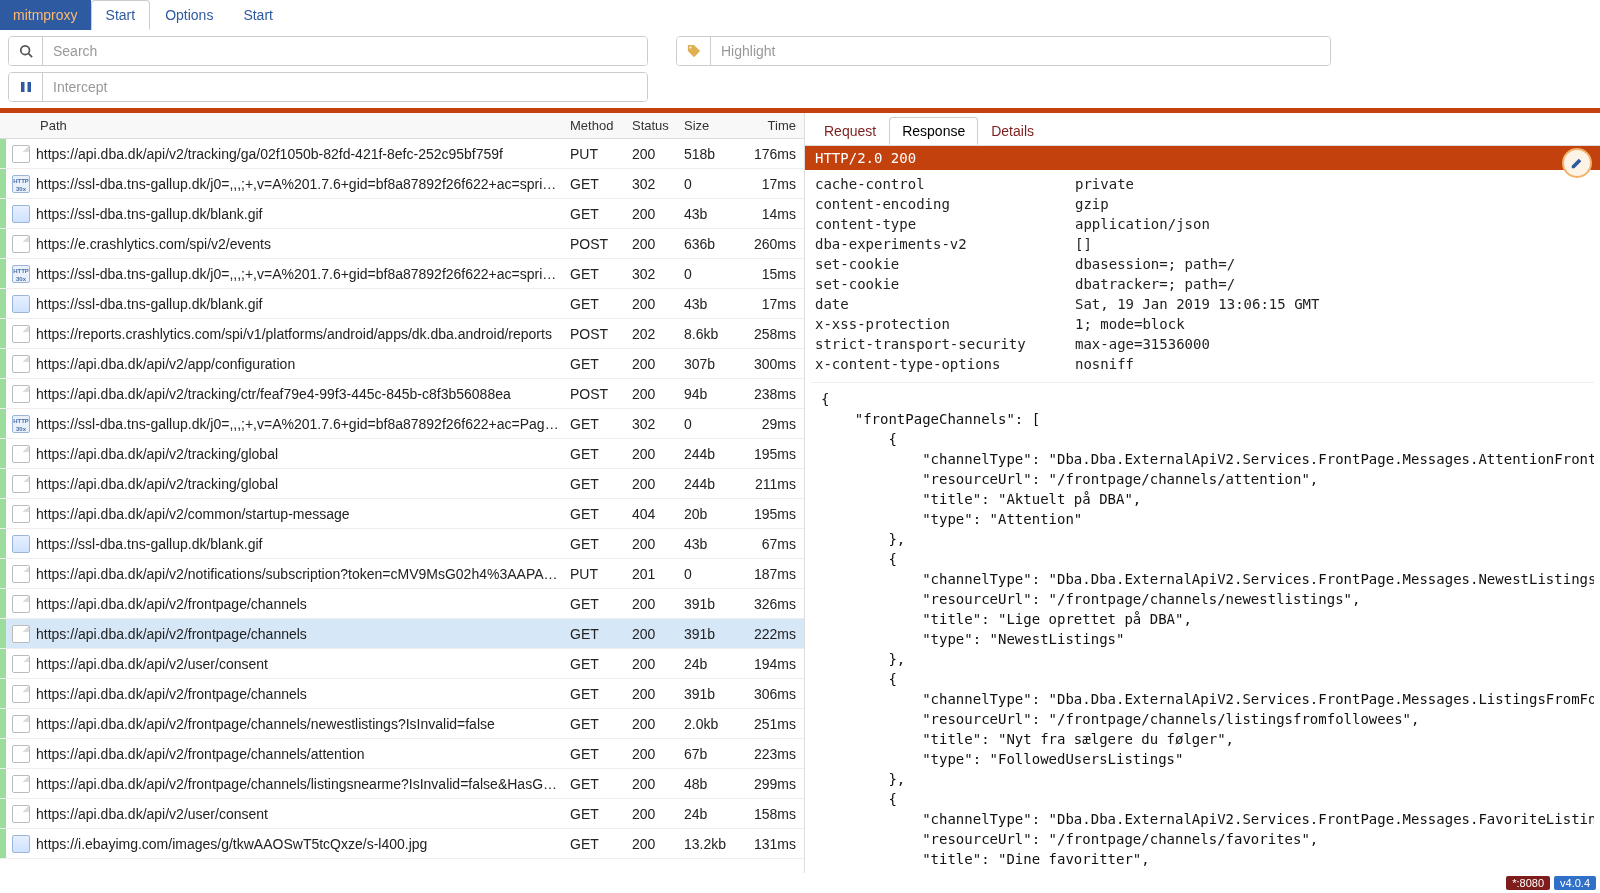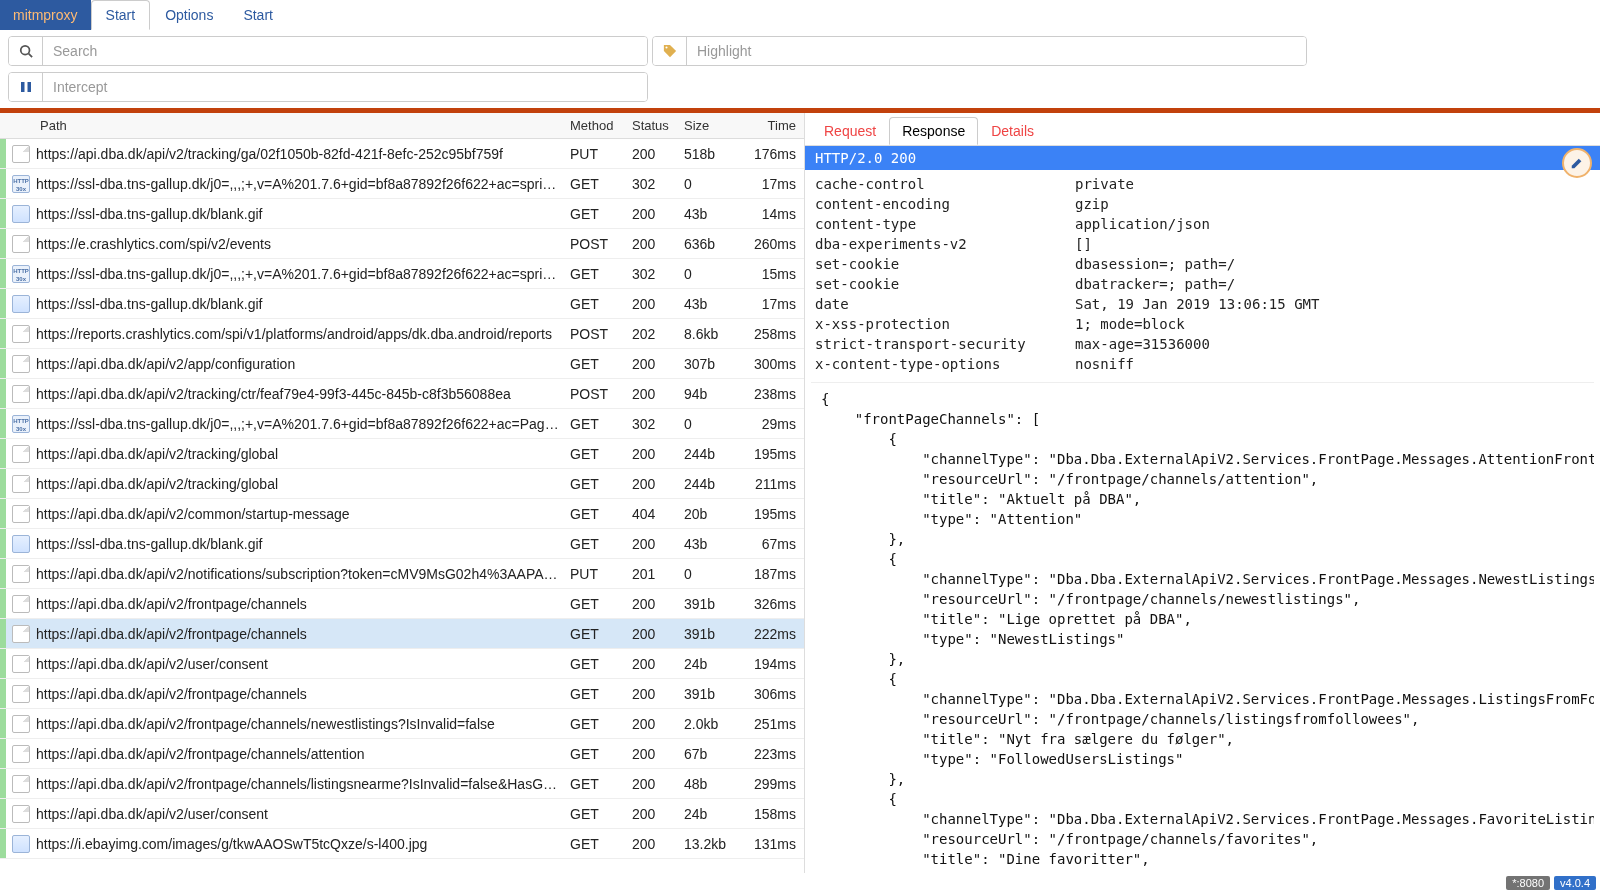--- a/index.html
+++ b/index.html
@@ -7,21 +7,21 @@
   .app { display: flex; flex-direction: column; height: 100%; }
 
   
   .topnav { display: flex; align-items: stretch; height: 30px; border-bottom: 0px solid #ddd; }
   .topnav .brand { background: #2d5aa0; color: #fdba74; padding: 4px 12px; font-size: 14px; display: flex; align-items: center; border: 1px solid #2d5aa0; }
   .topnav .tab { padding: 4px 14px; font-size: 14px; color: #2d5aa0; border: 1px solid transparent; display: flex; align-items: center; cursor: pointer; }
   .topnav .tab.active { border: 1px solid #ccc; border-bottom-color: #fff; border-radius: 4px 4px 0 0; background: #fff; color: #2d5aa0; }
 
   
   .filters { padding: 6px 8px 2px 8px; display: flex; flex-direction: column; gap: 6px; }
-  .filter-row { display: flex; gap: 4px; }
+  .filter-row { display: flex; gap: 28px; }
   .input-group { display: flex; border: 1px solid #ccc; border-radius: 4px; overflow: hidden; }
   .input-group .icon-box { width: 34px; display: flex; align-items: center; justify-content: center; border-right: 1px solid #ccc; color: #555; background: #fff; }
   .input-group input { border: none; outline: none; padding: 6px 10px; font-size: 14px; color: #333; background: #fff; }
   .search-group { width: 640px; }
   .search-group input { flex: 1; }
   .highlight-group { width: 655px; }
   .highlight-group input { flex: 1; }
   .intercept-group { width: 640px; }
   .intercept-group input { flex: 1; }
 
@@ -54,39 +54,39 @@
   .ico { width: 18px; height: 18px; border: 1px solid #bbb; border-radius: 2px; background: #fff; position: relative; }
   .ico::after { content: ""; position: absolute; top: 0; right: 0; width: 6px; height: 6px; background: linear-gradient(135deg, #fff 50%, #ddd 50%); }
   .ico.img { background: linear-gradient(#e6f0ff,#cfe2ff); border-color:#9bb4d8; }
   .ico.img::after{display:none;}
   .ico.redir { border: 1px solid #9bb4d8; background:#eaf1fb;}
   .ico.redir::after{display:none;}
   .ico.redir span{ font-size: 6px; color:#4a6fa6; font-weight:bold; line-height:8px; display:block; text-align:center; padding-top:1px;}
 
   
   .detail-tabs { display: flex; gap: 0; padding: 4px 6px 0 6px; border-bottom: 1px solid #ddd; }
-  .detail-tabs .dtab { padding: 5px 12px; color: #ef4444; border: 1px solid transparent; cursor: pointer; font-size: 14px; }
+  .detail-tabs .dtab { padding: 5px 12px; color: #7f1d1d; border: 1px solid transparent; cursor: pointer; font-size: 14px; }
   .detail-tabs .dtab.active { border: 1px solid #ccc; border-bottom-color: #fff; background: #fff; border-radius: 4px 4px 0 0; color: #000000; }
 
-  .statusline { background: #3b82f6; color: #fff; font-family: "SFMono-Regular", Menlo, Consolas, monospace; padding: 4px 10px; font-size: 14px; position: relative;}
+  .statusline { background: #c2410c; color: #fff; font-family: "SFMono-Regular", Menlo, Consolas, monospace; padding: 4px 10px; font-size: 14px; position: relative;}
   .edit-btn { position: absolute; right: 8px; top: 2px; width: 30px; height: 30px; border-radius: 50%; border: 2px solid #f0b26b; background: #fdf3e7; display: flex; align-items: center; justify-content: center; cursor: pointer; }
   .edit-btn svg { width: 14px; height: 14px; }
 
   .headers { font-family: "SFMono-Regular", Menlo, Consolas, monospace; font-size: 14px; padding: 4px 10px 6px 10px; color: #222; line-height: 20px; }
   .headers .hrow { display: flex; }
   .headers .hname { width: 260px; flex-shrink: 0; }
   .headers .hval { }
 
   .body { flex: 1; overflow: auto; border-top: 1px solid #eee; margin: 2px 6px 0 6px; }
   .body pre { font-family: "SFMono-Regular", Menlo, Consolas, monospace; font-size: 14px; padding: 6px 10px; white-space: pre; color: #111; line-height: 20px; }
 
   
   .bottombar { height: 20px; background: #fff; display: flex; justify-content: flex-end; align-items: center; gap: 4px; padding: 0 4px; border-top: 0; }
   .chip { font-size: 11px; padding: 1px 6px; color: #fff; border-radius: 2px;}
-  .chip.port { background: #737373; }
+  .chip.port { background: #7f1d1d; }
   .chip.ver { background: #3170c9; }
 
   input::placeholder { color:#999; }
 </style>
 </head>
 <body>
 
 <div class="app">
   <div class="topnav">
     <div class="brand">mitmproxy</div>

